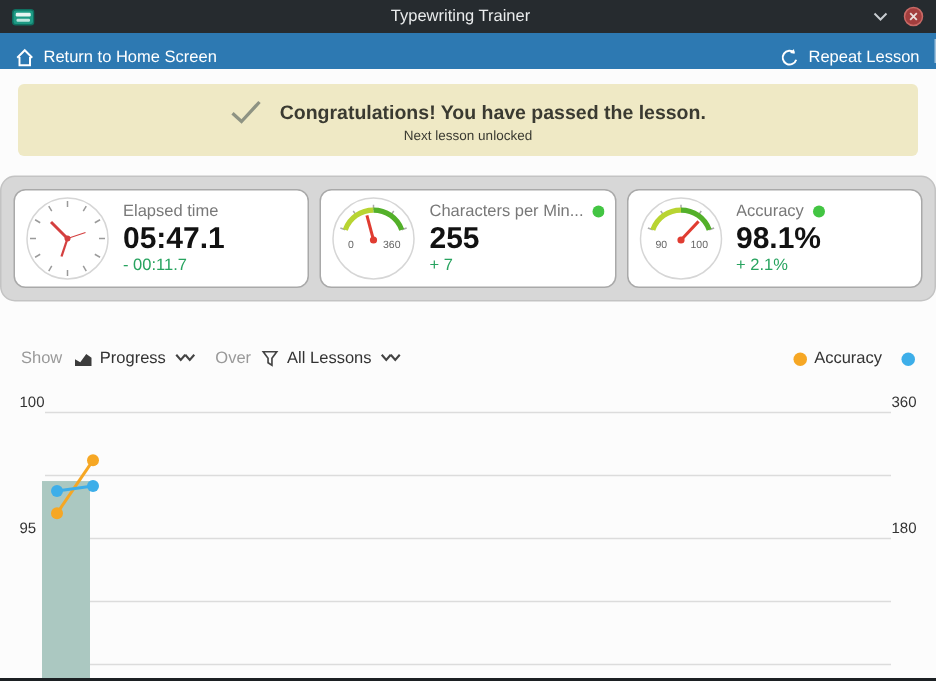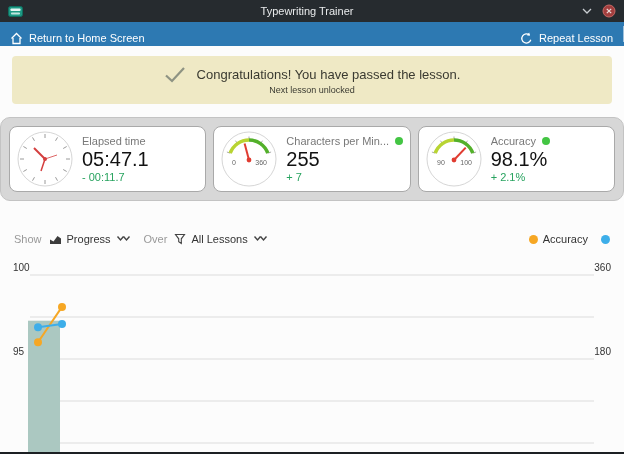--- a/index.html
+++ b/index.html
@@ -14,31 +14,31 @@
   
   .toolbar{height:24px;background:#2d79b2;display:flex;align-items:stretch;color:#fff;font-size:11px}
   .tool-btn{display:flex;align-items:center;gap:6px;padding:16px 10px;cursor:default;white-space:nowrap}
   .next-btn{background:#1f5a85;padding:0 16px 0 11px;gap:9px}
   .toolbar .spacer{flex:1}
   .tb-divider{width:1px;background:rgba(255,255,255,.55);margin:4px 0}
 
   
   .banner{margin:10px 12px 0;height:48px;background:#efe9c5;border-radius:4px;display:flex;flex-direction:column;align-items:center;justify-content:center;gap:2px}
   .banner-line1{display:flex;align-items:center;gap:11px}
-  .banner-title{font-size:13px;font-weight:400;color:#3a3a31}
+  .banner-title{font-size:13px;font-weight:700;color:#3a3a31}
   .banner-sub{font-size:9px;color:#3a3a31}
 
   
   .stats{margin:13px 0 0;background:#d7d7d7;border:1px solid #c3c3c3;border-radius:10px;padding:8px;display:flex;gap:7px;box-sizing:border-box}
   .stat-card{flex:1;background:#fff;border:1px solid #a9a9a9;border-radius:8px;display:flex;align-items:center;gap:9px;padding:5px 5px 5px 7px;height:66px;box-sizing:border-box;min-width:0}
   .stat-icon{flex:none;width:56px;height:56px}
   .stat-info{display:flex;flex-direction:column;gap:1px;min-width:0}
   .stat-label{font-size:11px;color:#787878;display:flex;align-items:center;gap:6px;white-space:nowrap;overflow:hidden}
   .status-dot{width:8px;height:8px;border-radius:50%;background:#43c543;flex:none}
-  .stat-value{font-size:20px;font-weight:400;color:#121212;line-height:22px}
+  .stat-value{font-size:20px;font-weight:700;color:#121212;line-height:22px}
   .stat-delta{font-size:11px;color:#27a35f}
 
   
   .controls{margin-top:30px;padding:0 14px;display:flex;align-items:center;font-size:11px;color:#333;gap:7px;height:16px}
   .ctrl-muted{color:#999}
   .ctrl-group{display:flex;align-items:center;gap:5px;cursor:default}
   .legend{margin-left:auto;display:flex;align-items:center;gap:13px}
   .legend-item{display:flex;align-items:center;gap:5px}
   .legend-dot{width:9px;height:9px;border-radius:50%;flex:none}
 

